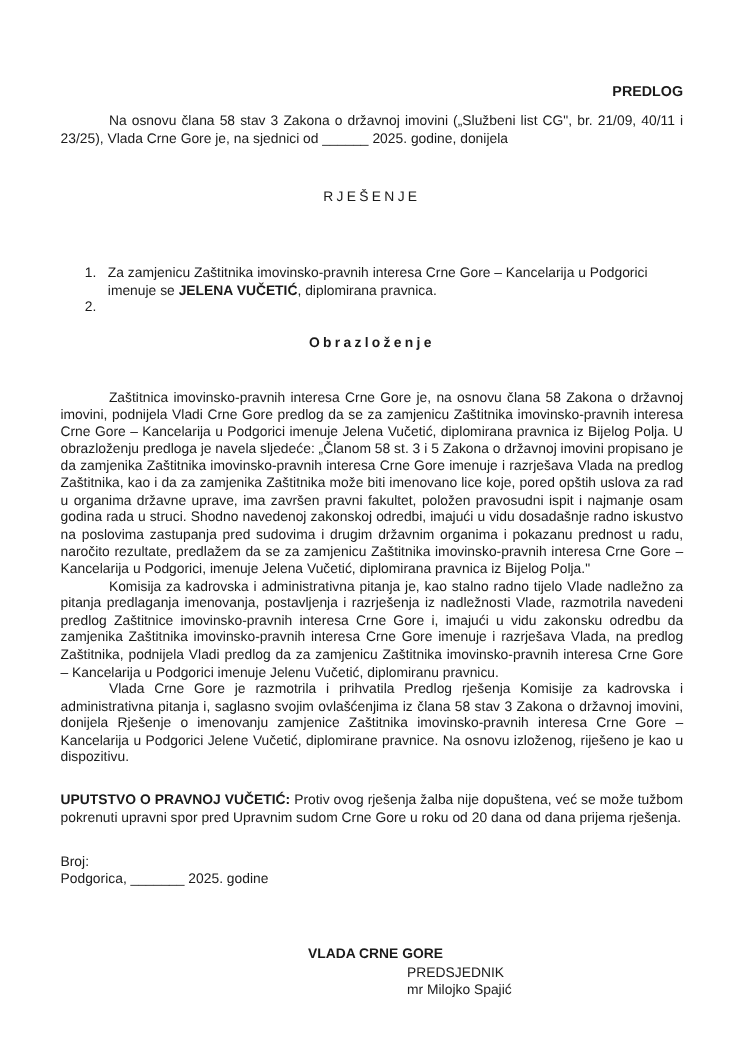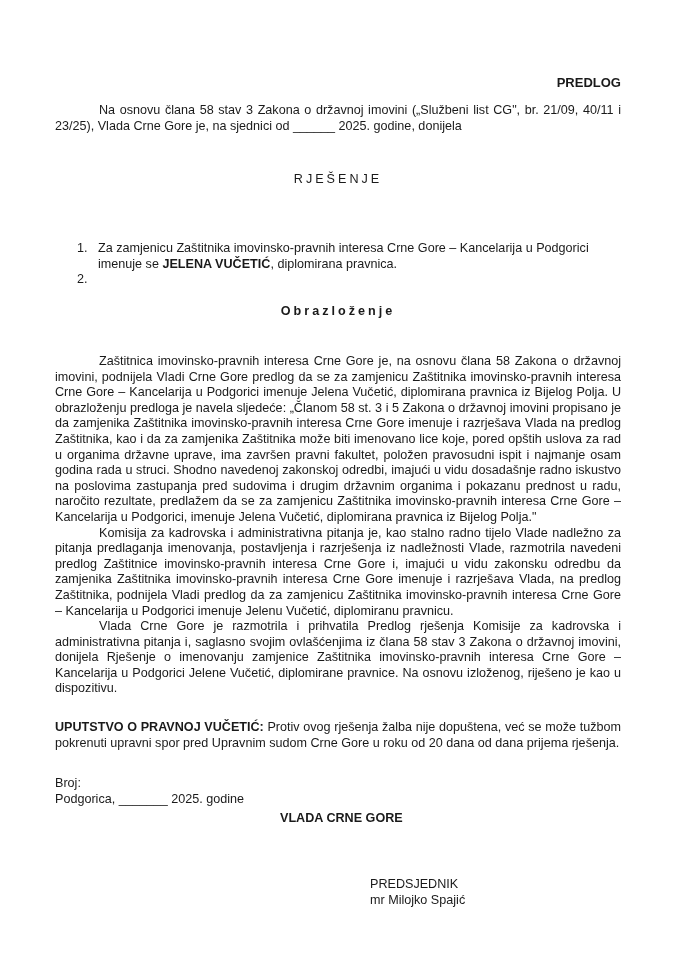--- a/index.html
+++ b/index.html
@@ -99,21 +99,21 @@
       text-align: justify;
     }
     .legal b { font-weight: bold; }
     .footer-left {
       position: absolute;
       top: 776px;
       left: 0;
     }
     .gov {
       position: absolute;
-      top: 811px;
+      top: 860px;
       left: 225px;
       font-weight: bold;
     }
     .signature {
       position: absolute;
       top: 877px;
       left: 315px;
     }
     .signature .role { font-weight: normal; }
     .bold { font-weight: bold; }

